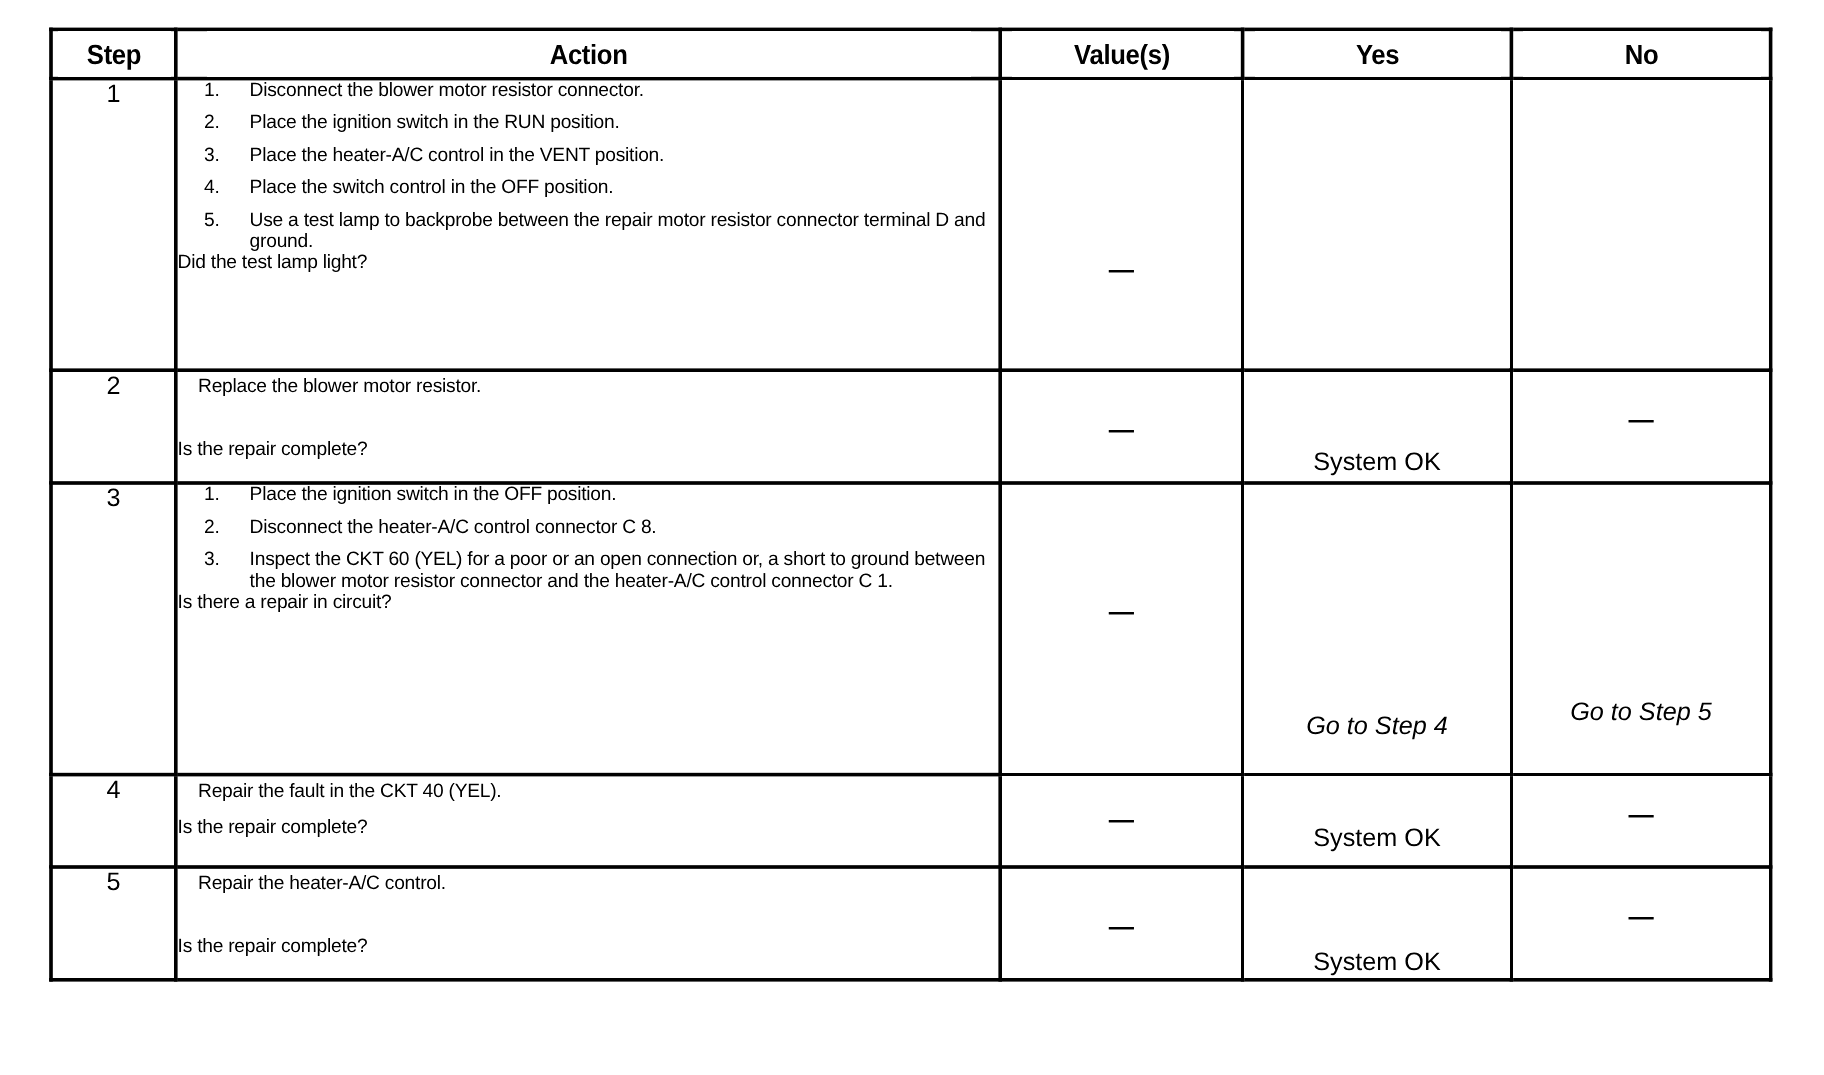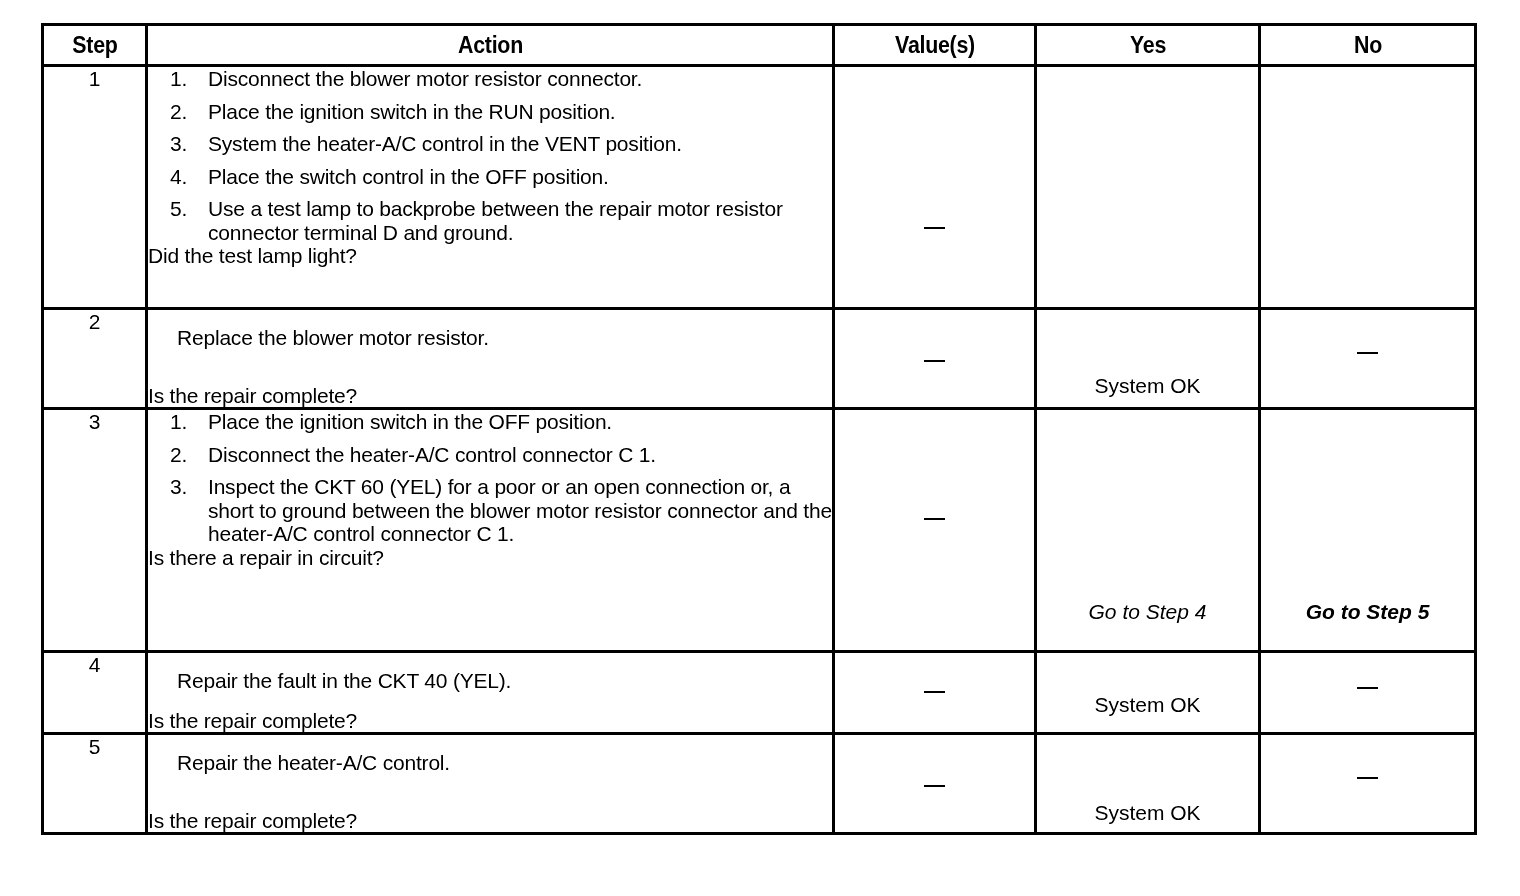--- a/index.html
+++ b/index.html
@@ -67,21 +67,21 @@
 
   
   .cell-step {
     text-align: center;
     vertical-align: middle;
     font-size: 21px;
     font-weight: normal;
   }
   .cell-action {
     padding: 10px 8px 8px 8px;
-    font-size: 21px;
+    font-size: 16px;
     line-height: 1.07;
     letter-spacing: -0.2px;
   }
   .cell-val, .cell-yes, .cell-no {
     text-align: center;
     font-size: 21px;
     position: relative;
   }
 
   
@@ -110,21 +110,21 @@
 
   .question {
     margin: 0;
     padding: 0;
     line-height: 1.12;
   }
   .q-spaced-top { }
 
   
   .action-simple {
-    margin: 16px;
+    margin: 4px;
     line-height: 1.12;
     padding-left: 13px;
   }
 
   
   .dash {
     display: inline-block;
     font-size: 21px;
     line-height: 1;
     font-weight: bold;
@@ -178,21 +178,21 @@
     <tbody>
 
       <tr style="height:243px;">
         <td class="cell-step">
           <span>1</span>
         </td>
         <td class="cell-action">
           <ol class="steps">
             <li>Disconnect the blower motor resistor connector.</li>
             <li>Place the ignition switch in the RUN position.</li>
-            <li>System the heater-A/C control in the VENT position.</li>
+            <li>Place the heater-A/C control in the VENT position.</li>
             <li>Place the switch control in the OFF position.</li>
             <li>Use a test lamp to backprobe between the repair motor resistor connector terminal D and ground.</li>
           </ol>
           <p class="question q-spaced-top">Did the test lamp light?</p>
         </td>
         <td class="cell-val">
           <span class="v-abs dash" style="top:148px;">—</span>
         </td>
         <td class="cell-yes">
           <span class="v-abs" style="top:252px;font-style:italic;font-weight:bold;">Go to Step 2</span>
@@ -221,33 +221,33 @@
         </td>
       </tr>
 
       <tr style="height:243px;">
         <td class="cell-step">
           <span>3</span>
         </td>
         <td class="cell-action">
           <ol class="steps">
             <li>Place the ignition switch in the OFF position.</li>
-            <li>Disconnect the heater-A/C control connector C 1.</li>
+            <li>Disconnect the heater-A/C control connector C 8.</li>
             <li>Inspect the CKT 60 (YEL) for a poor or an open connection or, a short to ground between the blower motor resistor connector and the heater-A/C control connector C 1.</li>
           </ol>
           <p class="question q-spaced-top">Is there a repair in circuit?</p>
         </td>
         <td class="cell-val">
           <span class="v-abs dash" style="top:96px;">—</span>
         </td>
         <td class="cell-yes">
           <span class="v-abs" style="top:190px;font-style:italic;font-weight:normal;">Go to Step 4</span>
         </td>
         <td class="cell-no">
-          <span class="v-abs" style="top:190px;font-style:italic;font-weight:bold;">Go to Step 5</span>
+          <span class="v-abs" style="top:178px;font-style:italic;font-weight:normal;">Go to Step 5</span>
         </td>
       </tr>
 
       <tr style="height:77px;">
         <td class="cell-step">
           <span>4</span>
         </td>
         <td class="cell-action">
           <p class="action-simple">Repair the fault in the CKT 40 (YEL).</p>
           <p class="question" style="margin-top:12px;">Is the repair complete?</p>

